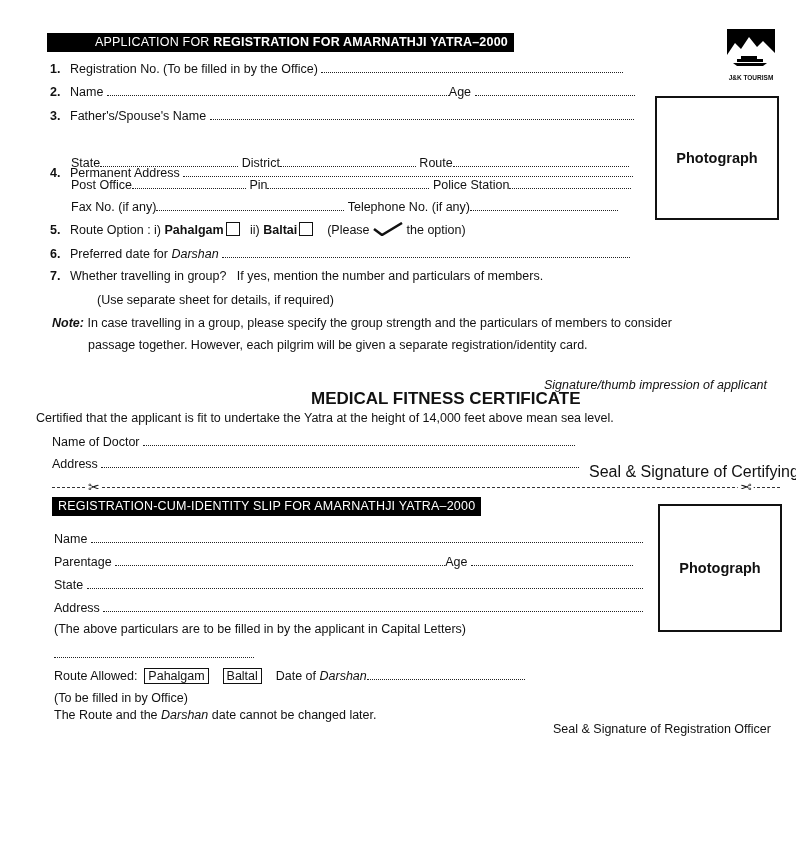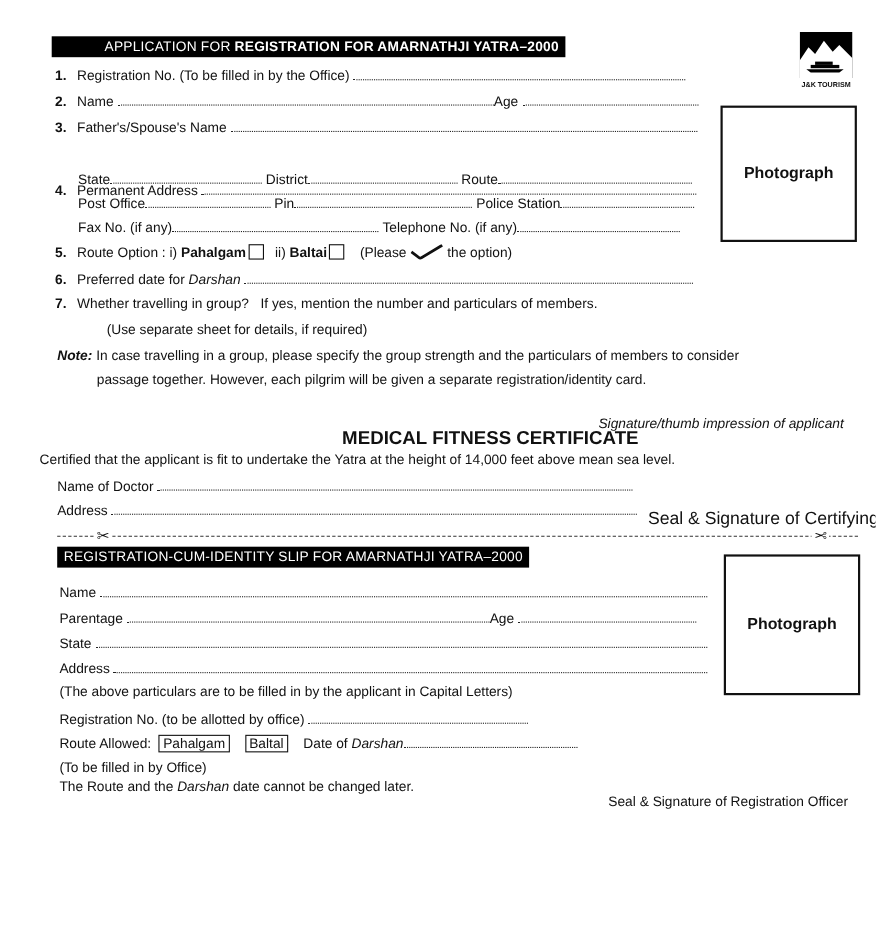--- a/index.html
+++ b/index.html
@@ -144,21 +144,20 @@
   <span>State</span>
   <span class="dots" style="width:556px;"></span>
 </div>
 <div class="abs" style="left:54px; top:600px;">
   <span>Address</span>
   <span class="dots" style="width:540px;"></span>
 </div>
 <div class="abs" style="left:54px; top:622px;">(The above particulars are to be filled in by the applicant in Capital Letters)</div>
 
 <div class="abs" style="left:54px; top:646px;">
-  <span>Registration No. (to be allotted by office)</span>
   <span class="dots" style="width:200px;"></span>
 </div>
 
 <div class="abs" style="left:54px; top:668px;">
   <span>Route Allowed:</span>&nbsp;
   <span class="boxed">Pahalgam</span>&nbsp;&nbsp;&nbsp;
   <span class="boxed">Baltal</span>&nbsp;&nbsp;&nbsp;
   <span>Date of</span>
   <span class="italic">Darshan</span><span class="dots" style="width:158px;"></span>
 </div>

